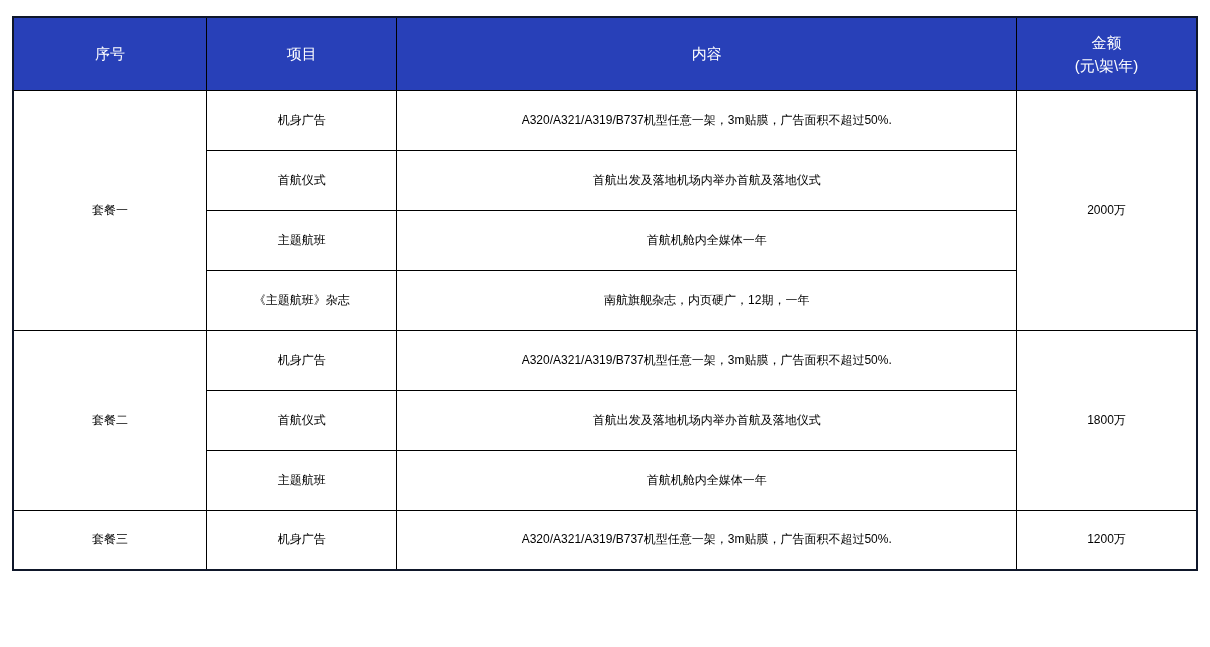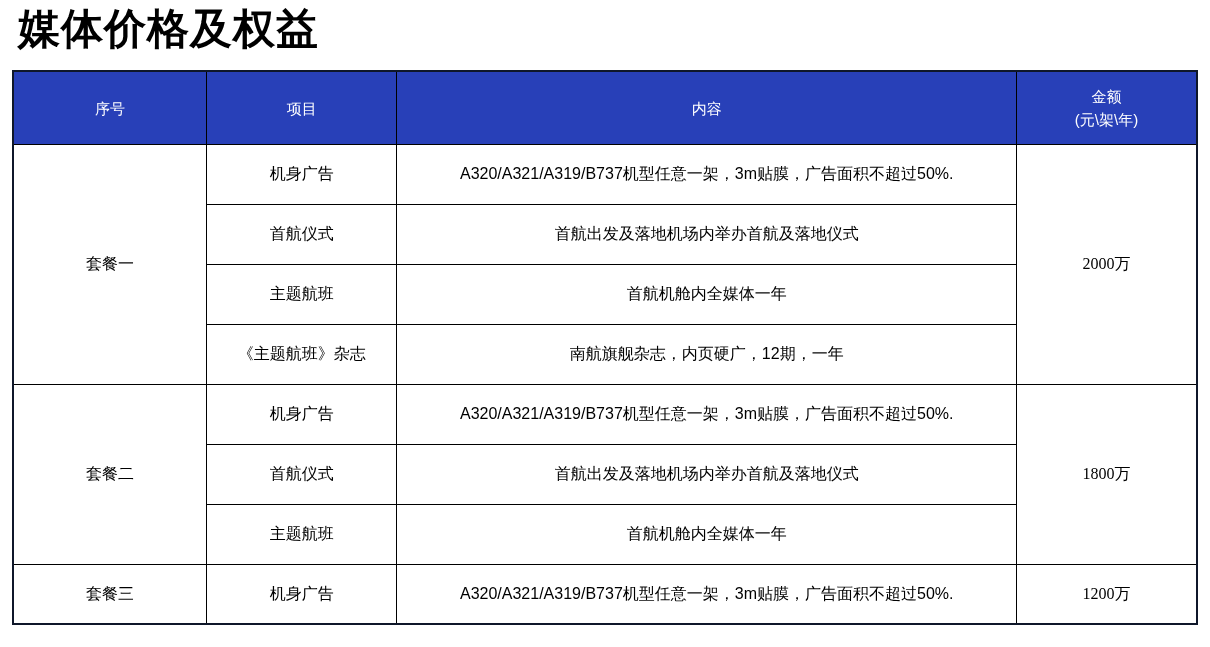--- a/index.html
+++ b/index.html
@@ -40,37 +40,36 @@
     background: #2840b8;
     color: #ffffff;
     font-weight: normal;
     font-size: 15px;
     height: 73px;
     line-height: 1.55;
   }
   .price-table tbody td {
     background: #ffffff;
     color: #000000;
-    font-size: 16px;
+    font-size: 12px;
     height: 60px;
   }
   .col-index  { width: 193px; }
   .col-item   { width: 190px; }
   .col-content{ width: 618px; margin-left: 45px; }
   .col-amount { width: 180px; margin-left: 8px; }
   td.amount-cell {
-    font-family: Liberation Serif, serif;
+    font-family: Liberation Sans, sans-serif;
     font-size: 17px;
   }
 </style>
 </head>
 <body>
 
 <div>
-  <h1 class="page-title">媒体价格及权益</h1>
 
   <table class="price-table">
     <thead>
       <tr>
         <th class="col-index">序号</th>
         <th class="col-item">项目</th>
         <th class="col-content">内容</th>
         <th class="col-amount">
           <span>金额</span><br>
           <span>(元\架\年)</span>

